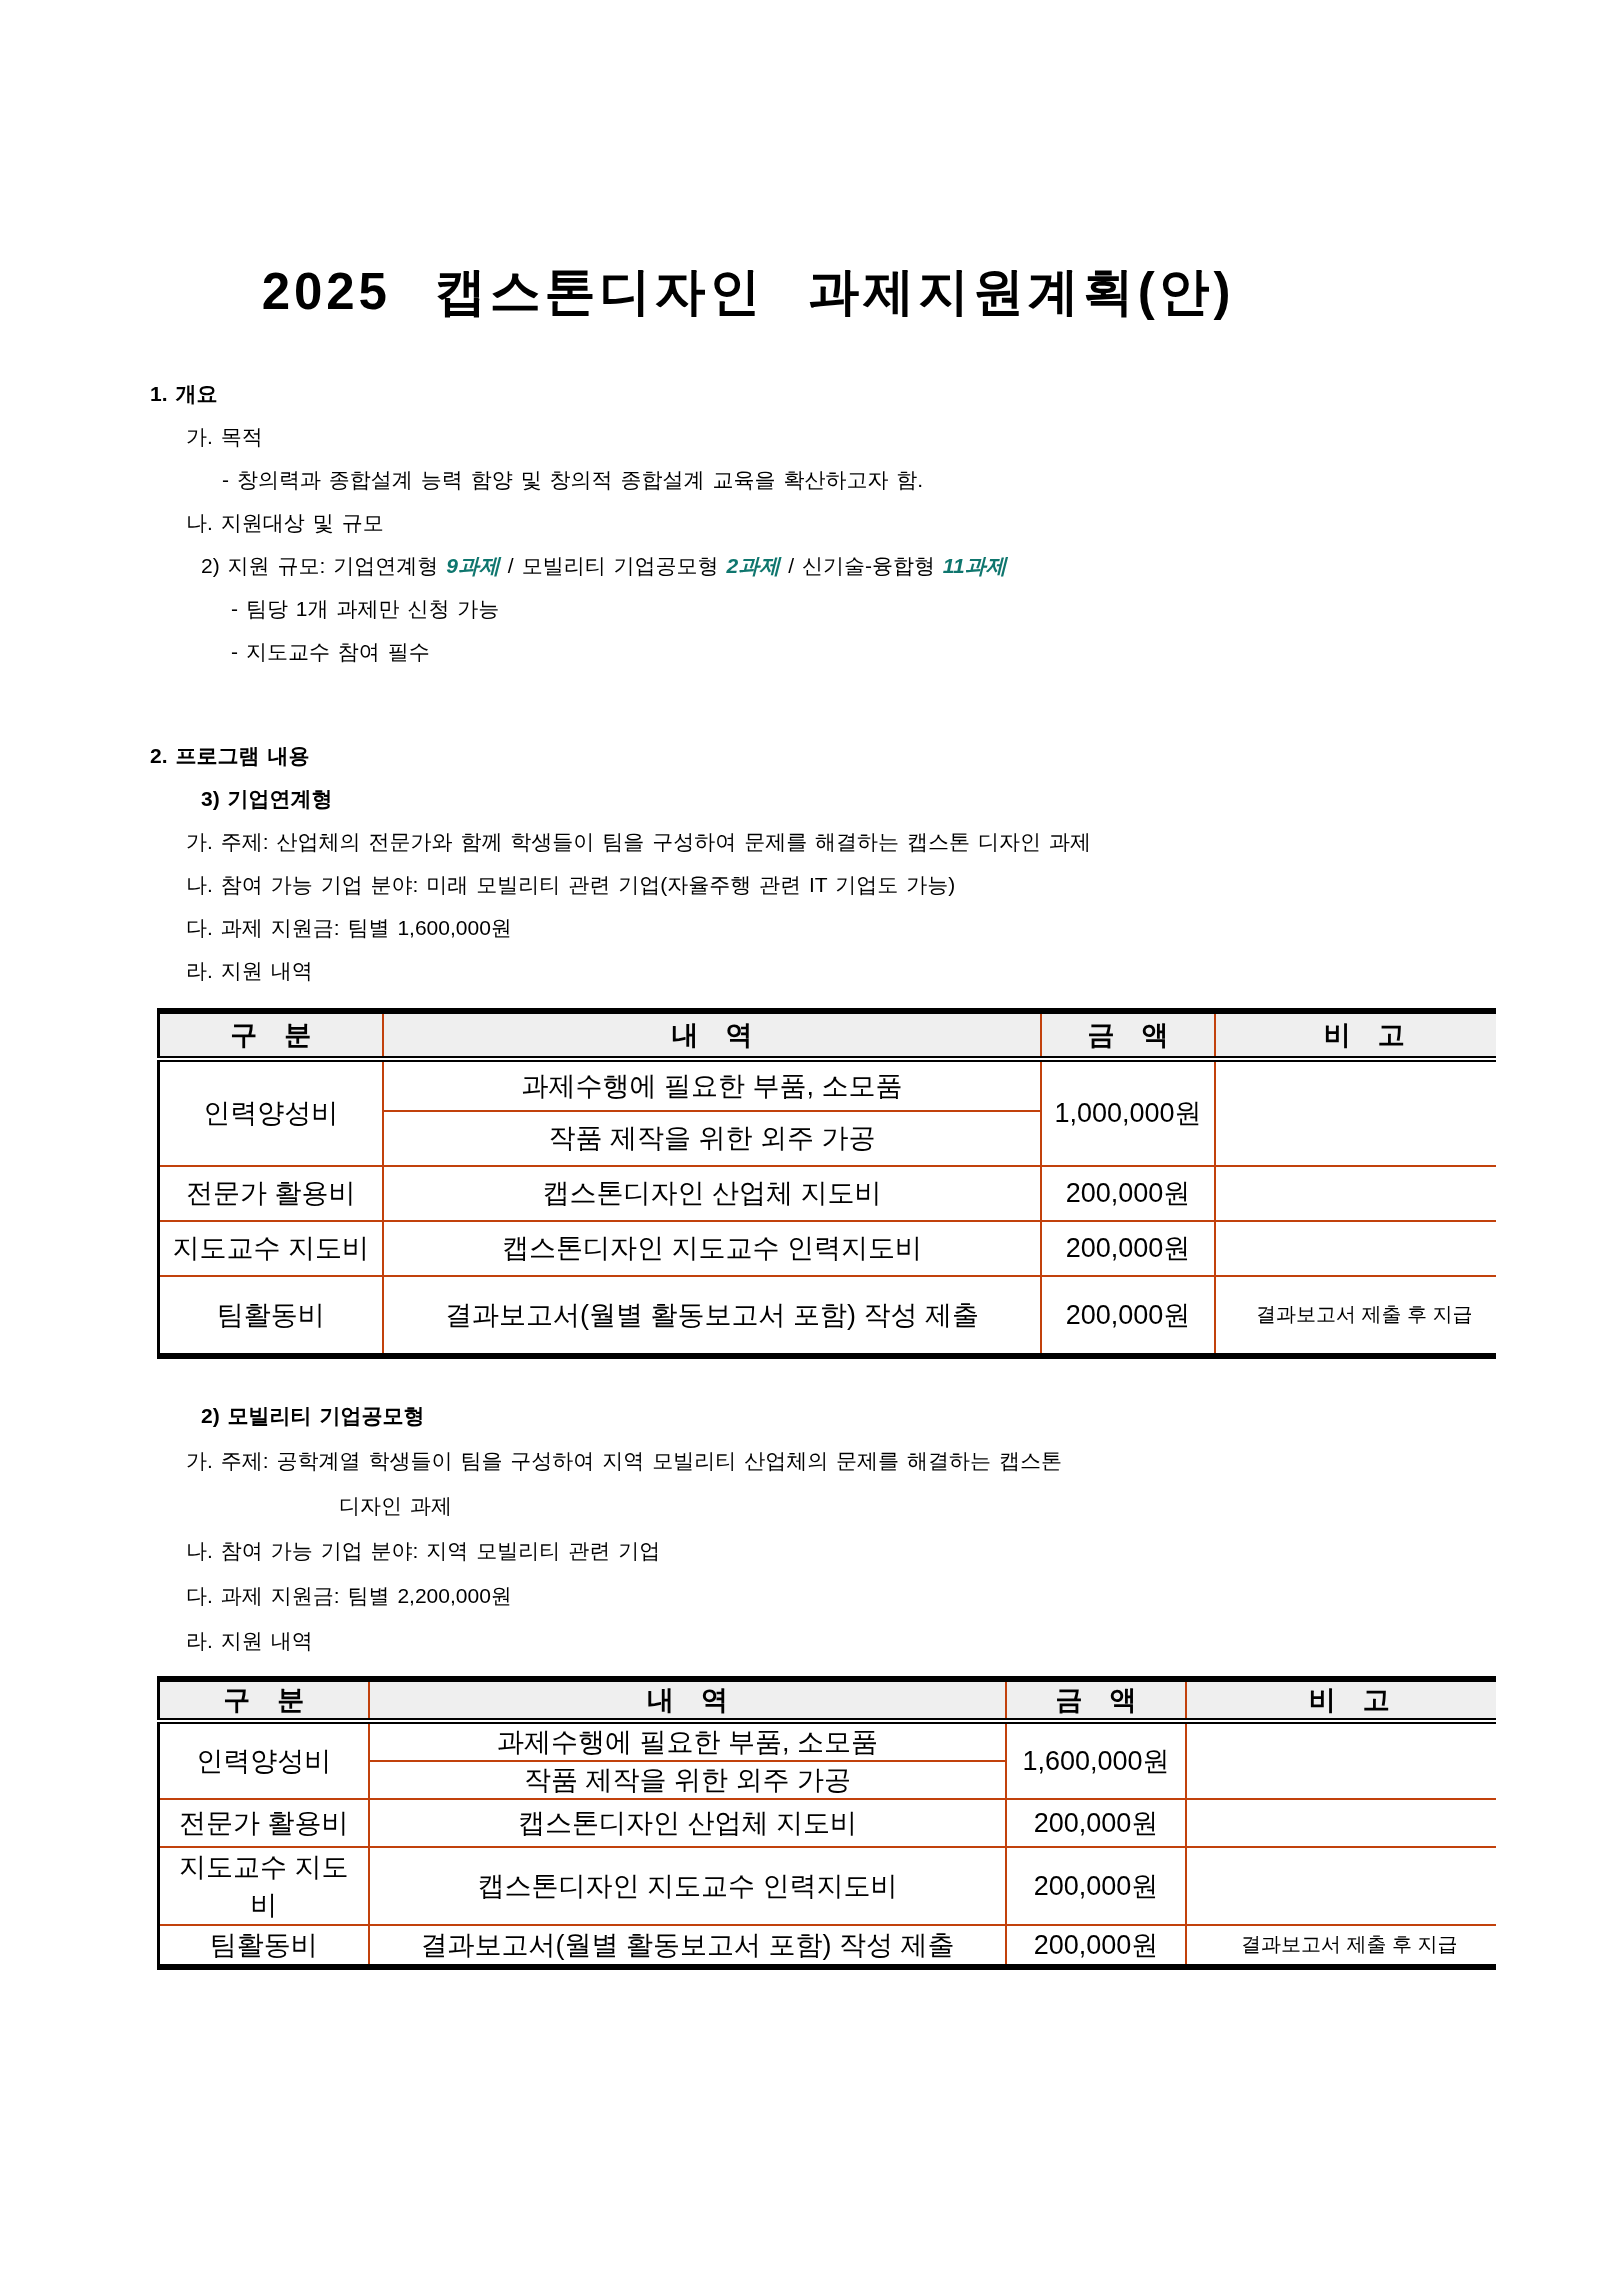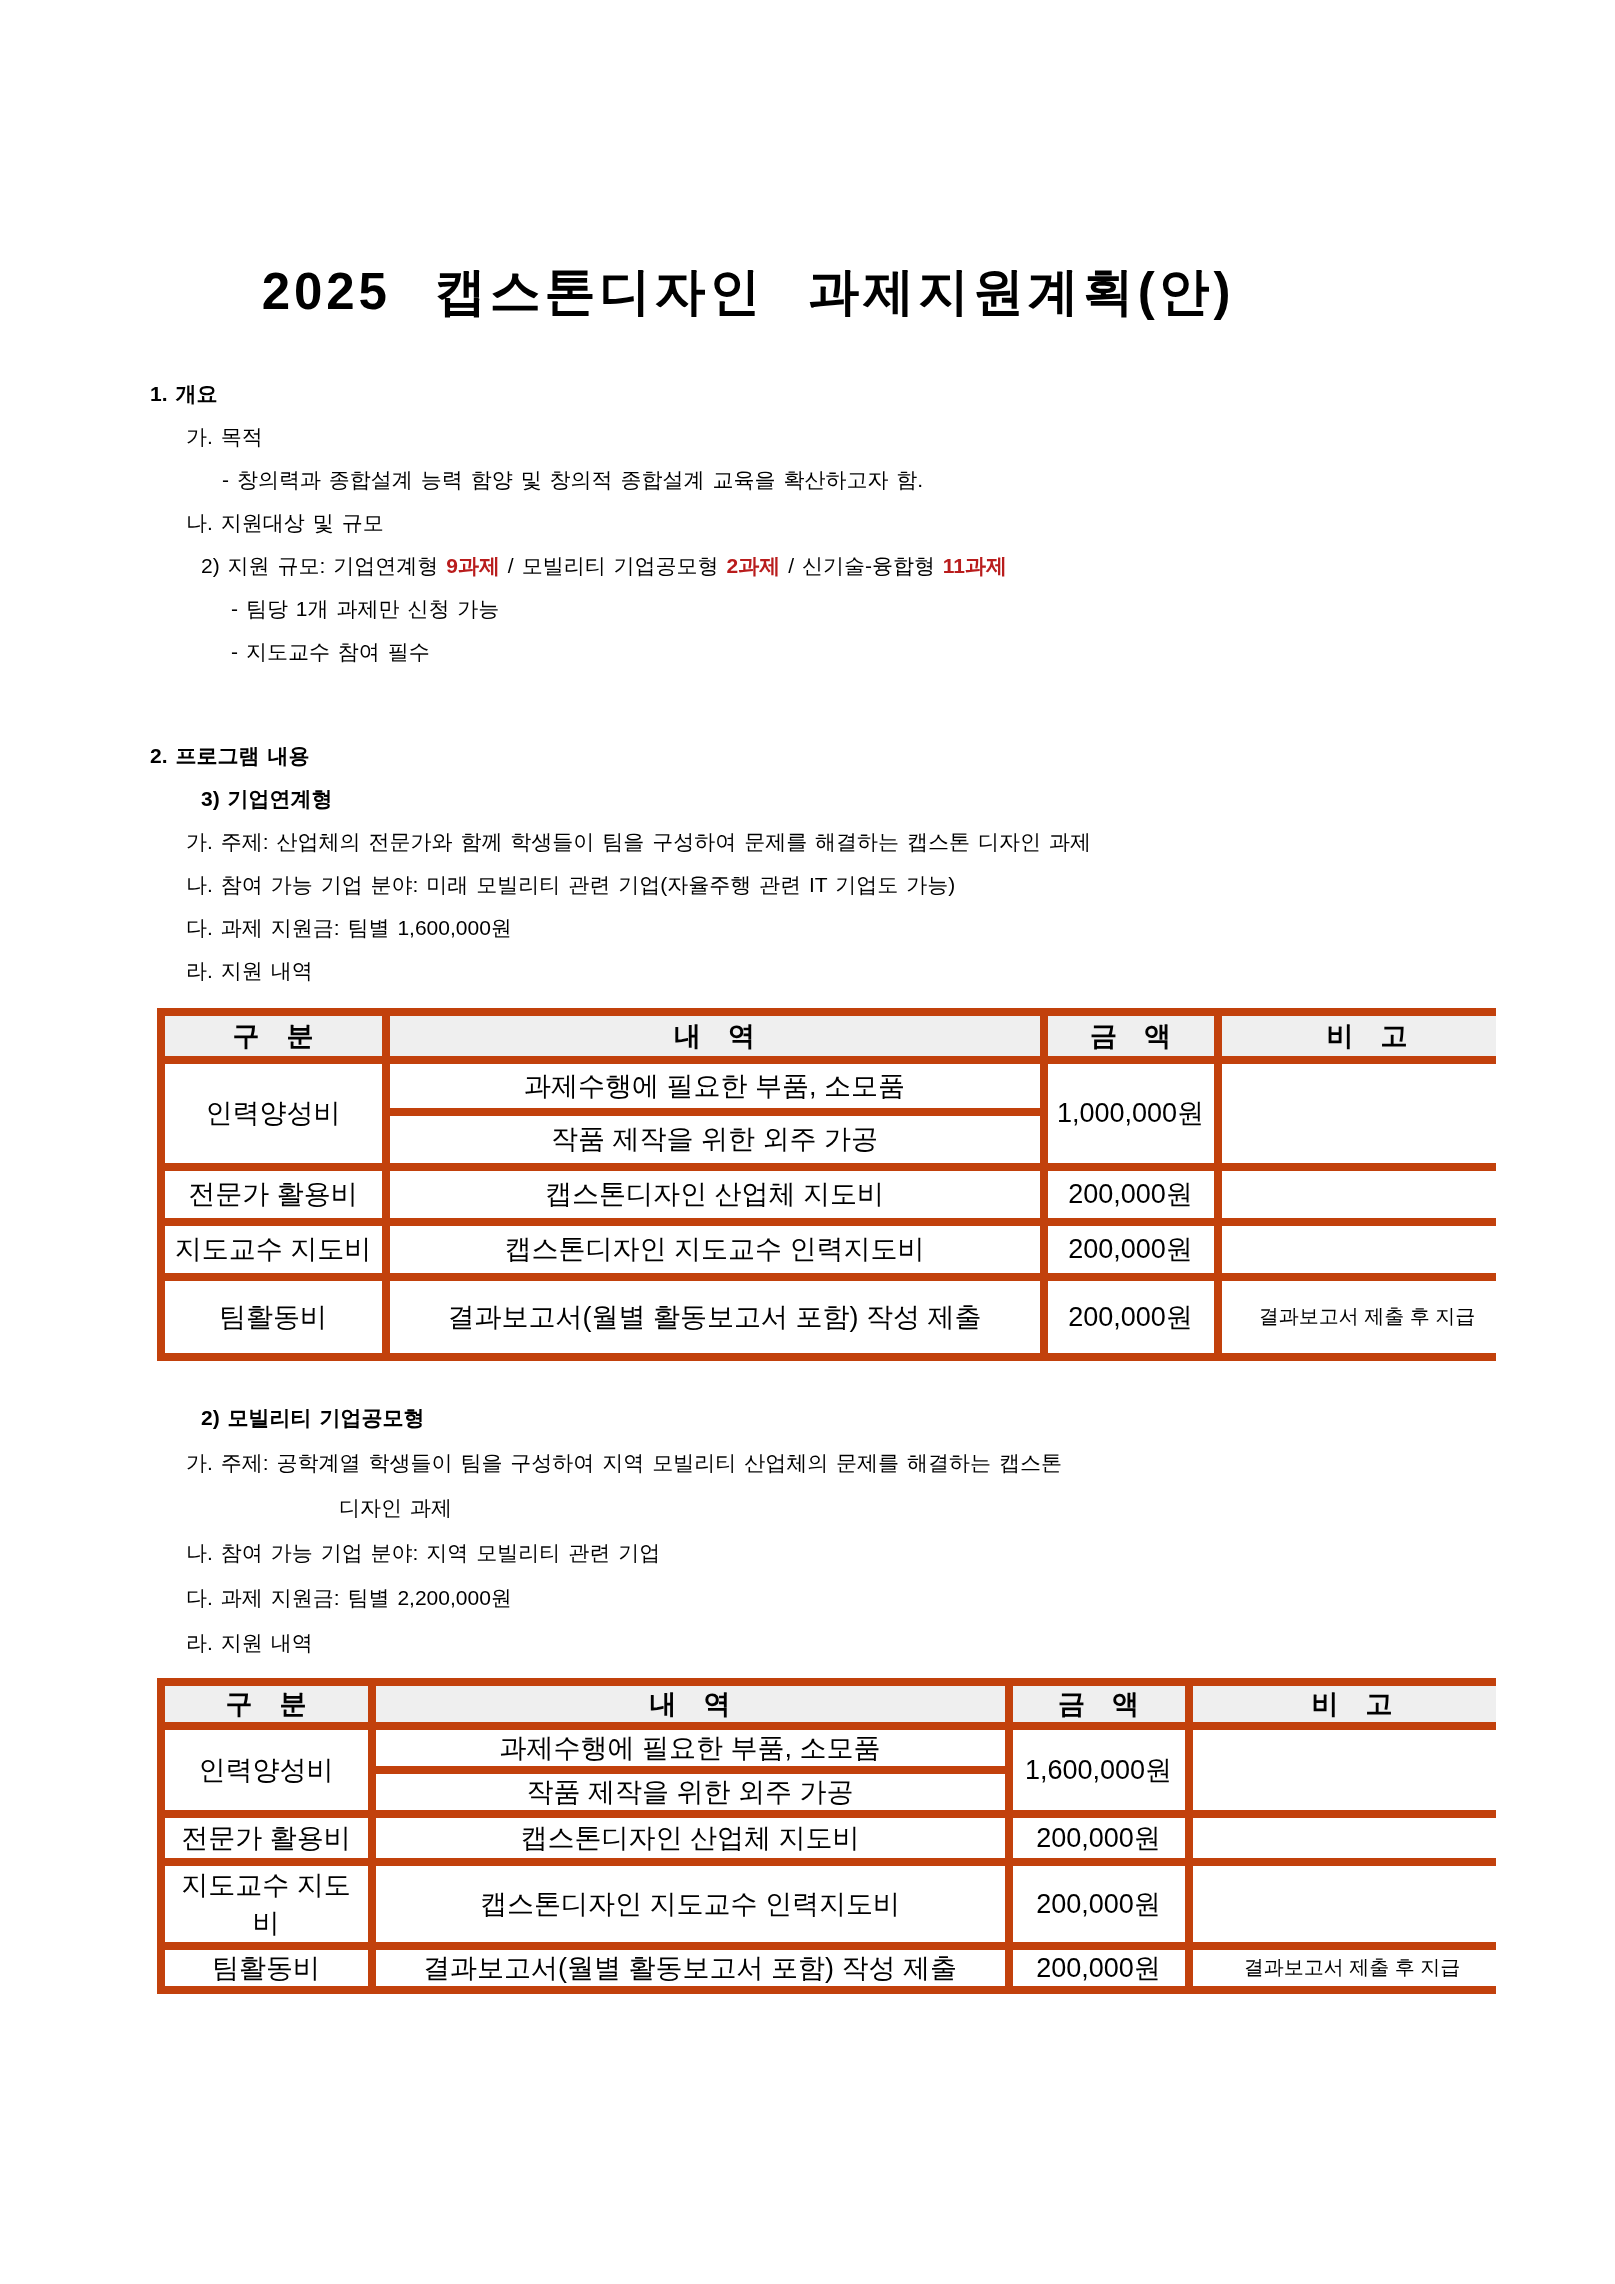--- a/index.html
+++ b/index.html
@@ -33,41 +33,41 @@
   }
   
   .line {
     font-size: 21px;
     line-height: 43px;
     white-space: nowrap;
     word-spacing: 0.10em;
   }
   .lh69 { line-height: 45px; }
   .bold { font-weight: bold; }
-  .red  { color: #b91c1c; font-weight: bold; }
+  .red  { color: #0f766e; font-weight: bold; font-style: italic; }
   .ind1 { padding-left: 36px; }   
   .ind2 { padding-left: 51px; }   
   .dash1 { padding-left: 72px; } 
   .dash2 { padding-left: 81px; } 
   .cont  { padding-left: 189px; } 
   .mt-s1 { margin-top: 52px; }
   .mt-s2 { margin-top: 61px; }
   .mt-s2b { margin-top: 34px; }
   
   .support-table {
     border-collapse: collapse;
     table-layout: fixed;
     width: 1356px;
     margin-left: 6.5px;
     font-size: 27px;
   }
   .t1 { margin-top: 15.6px; }
   .t2 { margin-top: 13px; }
   .support-table th, .support-table td {
-    border: 8px solid #c2410c;
+    border: 2px solid #c2410c;
     vertical-align: middle;
     text-align: center;
     padding: 0;
     overflow: hidden;
   }
   .support-table {
     border-top: 6.5px solid #000;
     border-bottom: 6.5px solid #000;
     border-left: 3.3px solid #000;
     border-right: 3.3px solid #000;

